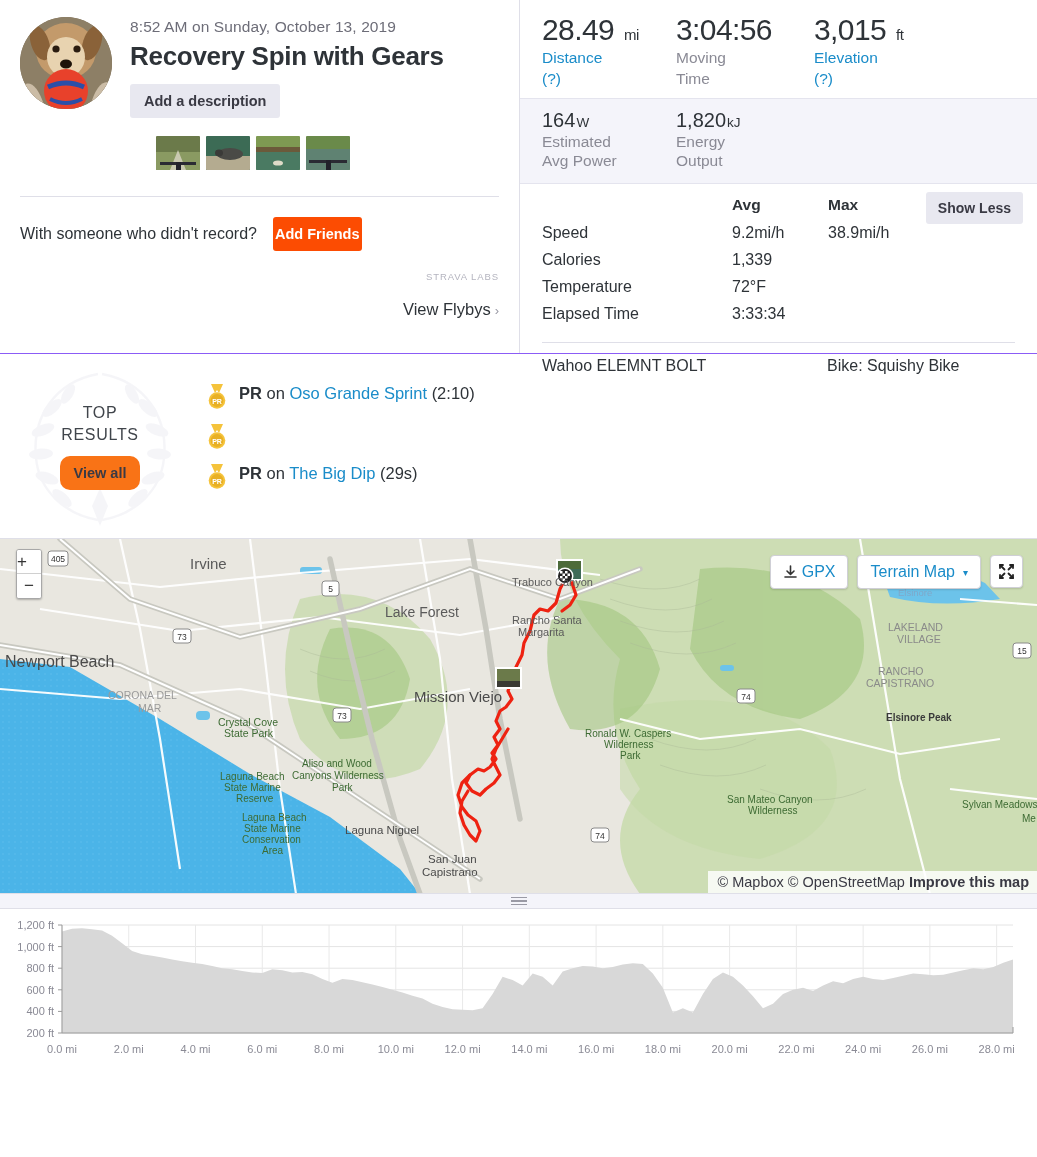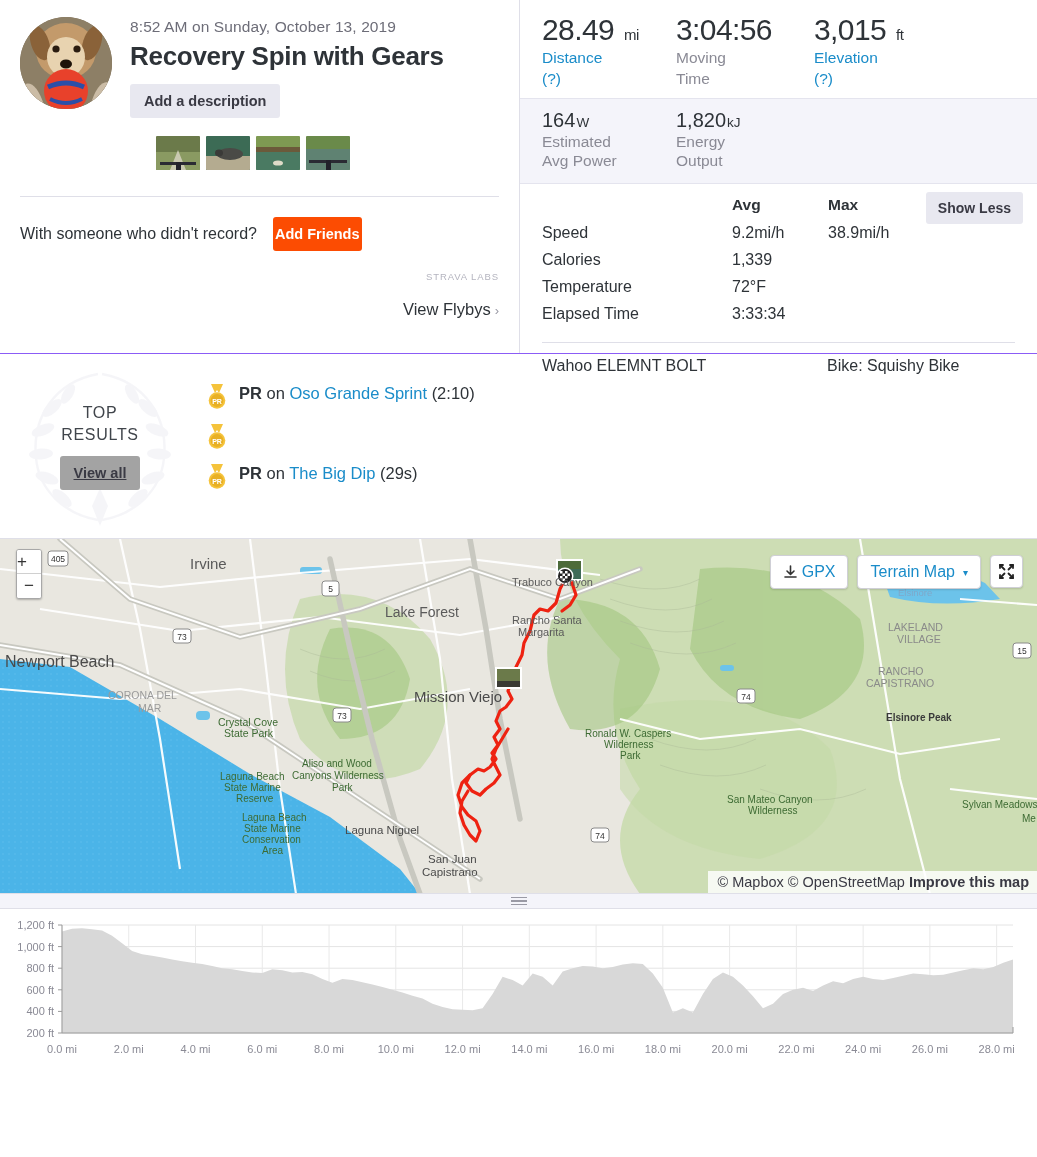--- a/index.html
+++ b/index.html
@@ -98,23 +98,23 @@
     width: 200px; position: relative;
     display: flex; flex-direction: column; align-items: center; justify-content: center;
   }
   .wreath { position: absolute; left: 18px; top: 6px; opacity: .5; }
   .tr-title {
     position: relative; font-size: 16px; color: #40454b;
     letter-spacing: .7px; text-align: center; line-height: 1.35;
   }
   .view-all-btn {
     position: relative; margin-top: 11px;
-    background: #a3a3a3; color: #3a3a44;
+    background: #f97316; color: #3a3a44;
     font-size: 14.5px; font-weight: bold; padding: 9px 14px;
-    border: none; border-radius: 3px; cursor: pointer; text-decoration: underline;
+    border: none; border-radius: 10px; cursor: pointer;
   }
   .pr-list { flex: 1; padding: 30px 0 0 6px; }
   .pr-item { display: flex; align-items: flex-start; gap: 11px; margin-bottom: 14px; }
   .pr-text { font-size: 16.5px; color: #2e3338; }
   .pr-text b { font-weight: bold; }
   .pr-text a { color: #1a8cc9; text-decoration: none; cursor: pointer; }
 
   
   .map-wrap { position: relative; height: 355px; width: 1037px; overflow: hidden; border-bottom:1px solid #dfdfe8;}
   .map-svg { position: absolute; inset: 0; }

